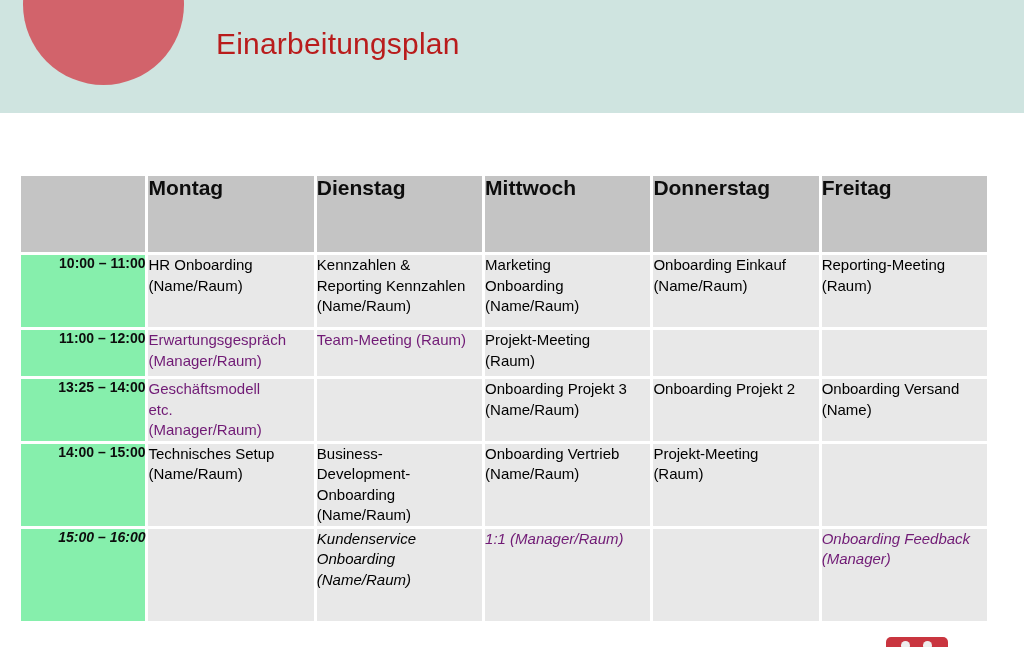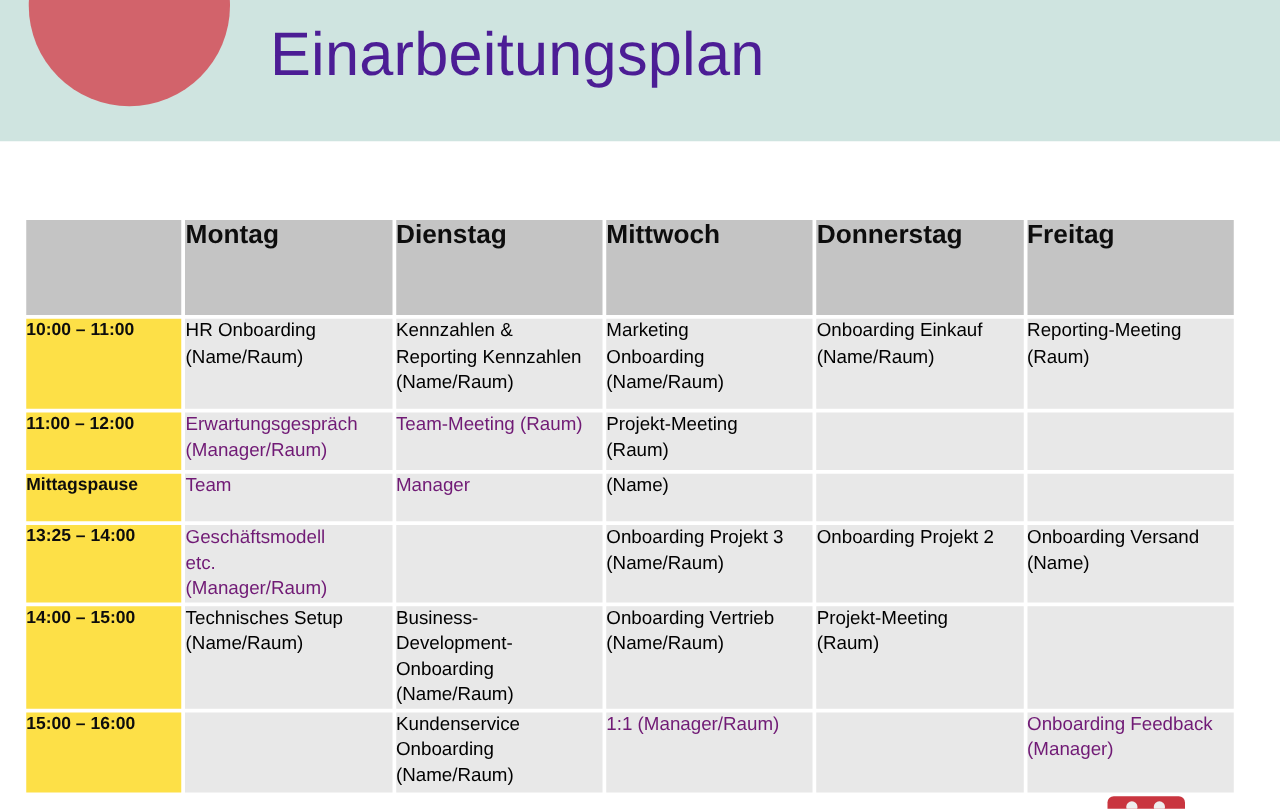--- a/index.html
+++ b/index.html
@@ -32,23 +32,23 @@
     top: -76px;
     width: 161px;
     height: 161px;
     border-radius: 50%;
     background: #d2636b;
   }
   .header-title {
     position: absolute;
     left: 216px;
     top: 21px;
-    font-size: 49px;
+    font-size: 30px;
     font-weight: 300;
-    color: #4c1d95;
+    color: #b91c1c;
     letter-spacing: 0.2px;
     line-height: 46px;
     white-space: nowrap;
   }
 
   
   .schedule-wrap {
     position: absolute;
     left: 21px;
     top: 176px;
@@ -79,22 +79,22 @@
     text-align: left;
     vertical-align: middle;
     font-size: 21px;
     font-weight: bold;
     color: #0d0d0d;
   }
   thead th.corner { background: #c4c4c4; }
 
   
   td.time-cell {
-    background: #fde047;
-    text-align: left;
+    background: #86efac;
+    text-align: right;
     vertical-align: middle;
     font-size: 14px;
     font-weight: bold;
     color: #0d0d0d;
     white-space: nowrap;
   }
 
   
   td.slot {
     background: #e8e8e8;
@@ -105,21 +105,21 @@
   }
   td.slot.red { color: #701a75; }
   td.slot.empty { padding: 0; }
 
   
   tr.r-h1 td { height: 72px; }
   tr.r-h2 td { height: 46px; margin-left: 20px; }
   tr.r-h3 td { height: 38px; }
   tr.r-h4 td { height: 61px; }
   tr.r-h5 td { height: 76px; }
-  tr.r-h6 td { height: 64px; }
+  tr.r-h6 td { height: 92px; font-style: italic; }
 
   .cell-line { display: block; }
 
   
   .bottom-decor {
     position: absolute;
     left: 886px;
     top: 637px;
     width: 62px;
     height: 20px;
@@ -201,34 +201,20 @@
           <td class="slot red">
             <span class="cell-line">Team-Meeting (Raum)</span>
           </td>
           <td class="slot">
             <span class="cell-line">Projekt-Meeting</span>
             <span class="cell-line">(Raum)</span>
           </td>
           <td class="slot empty"></td>
           <td class="slot empty"></td>
         </tr>
-        <tr class="r-h3">
-          <td class="time-cell">Mittagspause</td>
-          <td class="slot red">
-            <span class="cell-line">Team</span>
-          </td>
-          <td class="slot red">
-            <span class="cell-line">Manager</span>
-          </td>
-          <td class="slot">
-            <span class="cell-line">(Name)</span>
-          </td>
-          <td class="slot empty"></td>
-          <td class="slot empty"></td>
-        </tr>
         <tr class="r-h4">
           <td class="time-cell">13:25 – 14:00</td>
           <td class="slot red">
             <span class="cell-line">Geschäftsmodell</span>
             <span class="cell-line">etc.</span>
             <span class="cell-line">(Manager/Raum)</span>
           </td>
           <td class="slot empty"></td>
           <td class="slot">
             <span class="cell-line">Onboarding Projekt 3</span>

